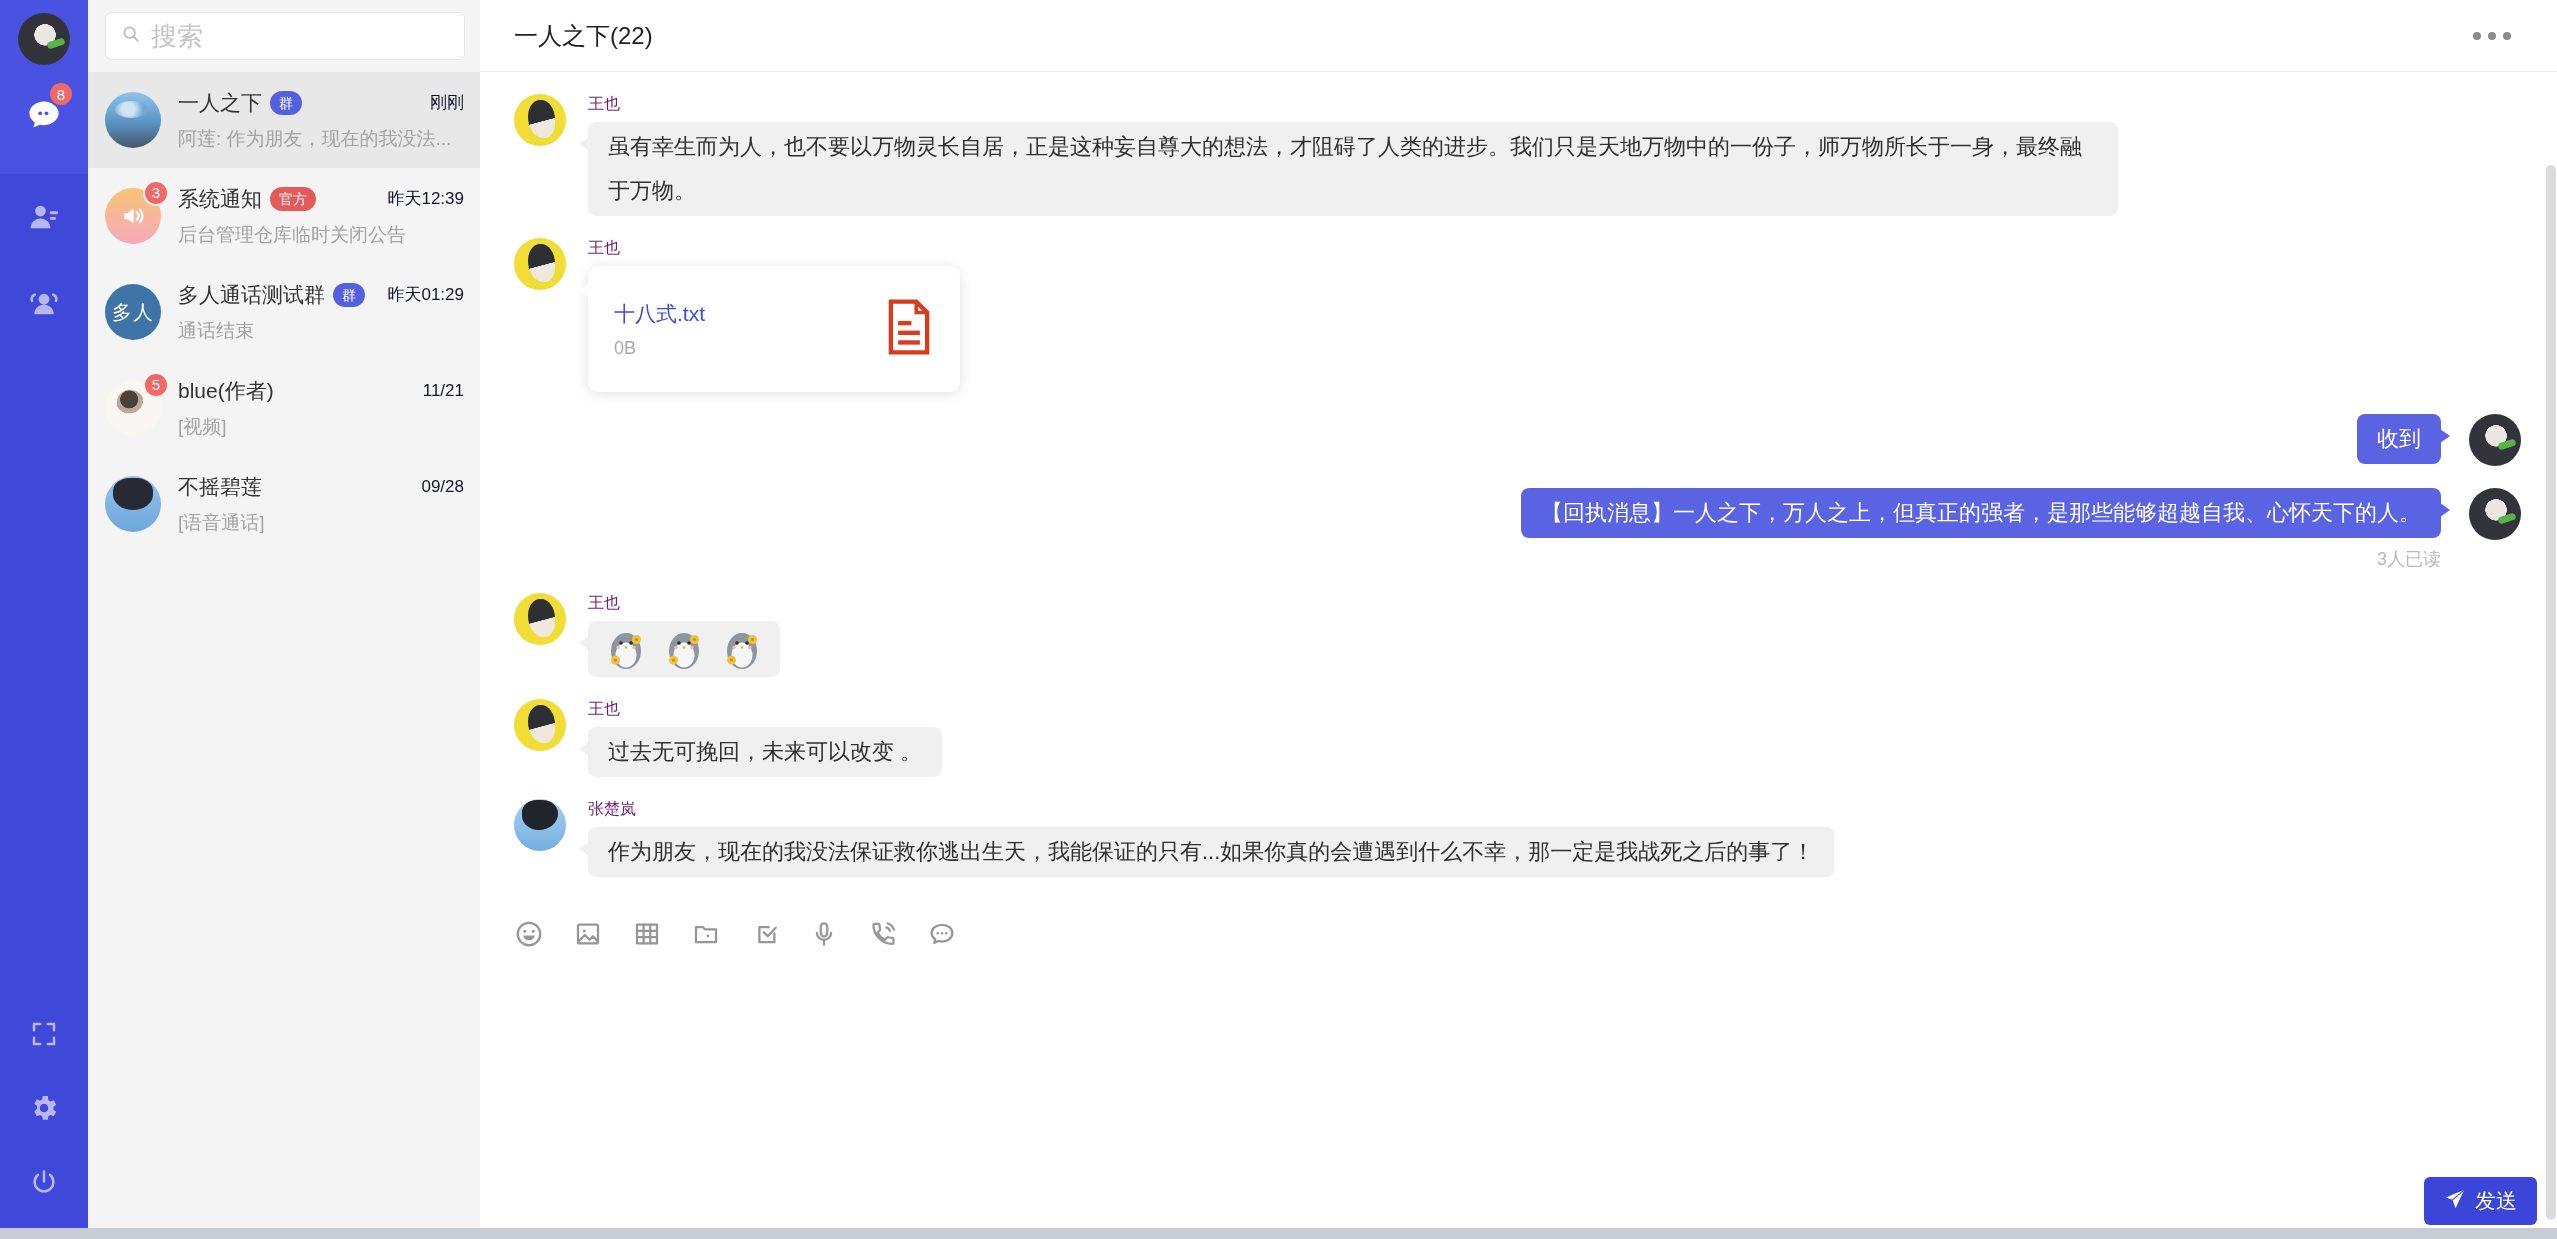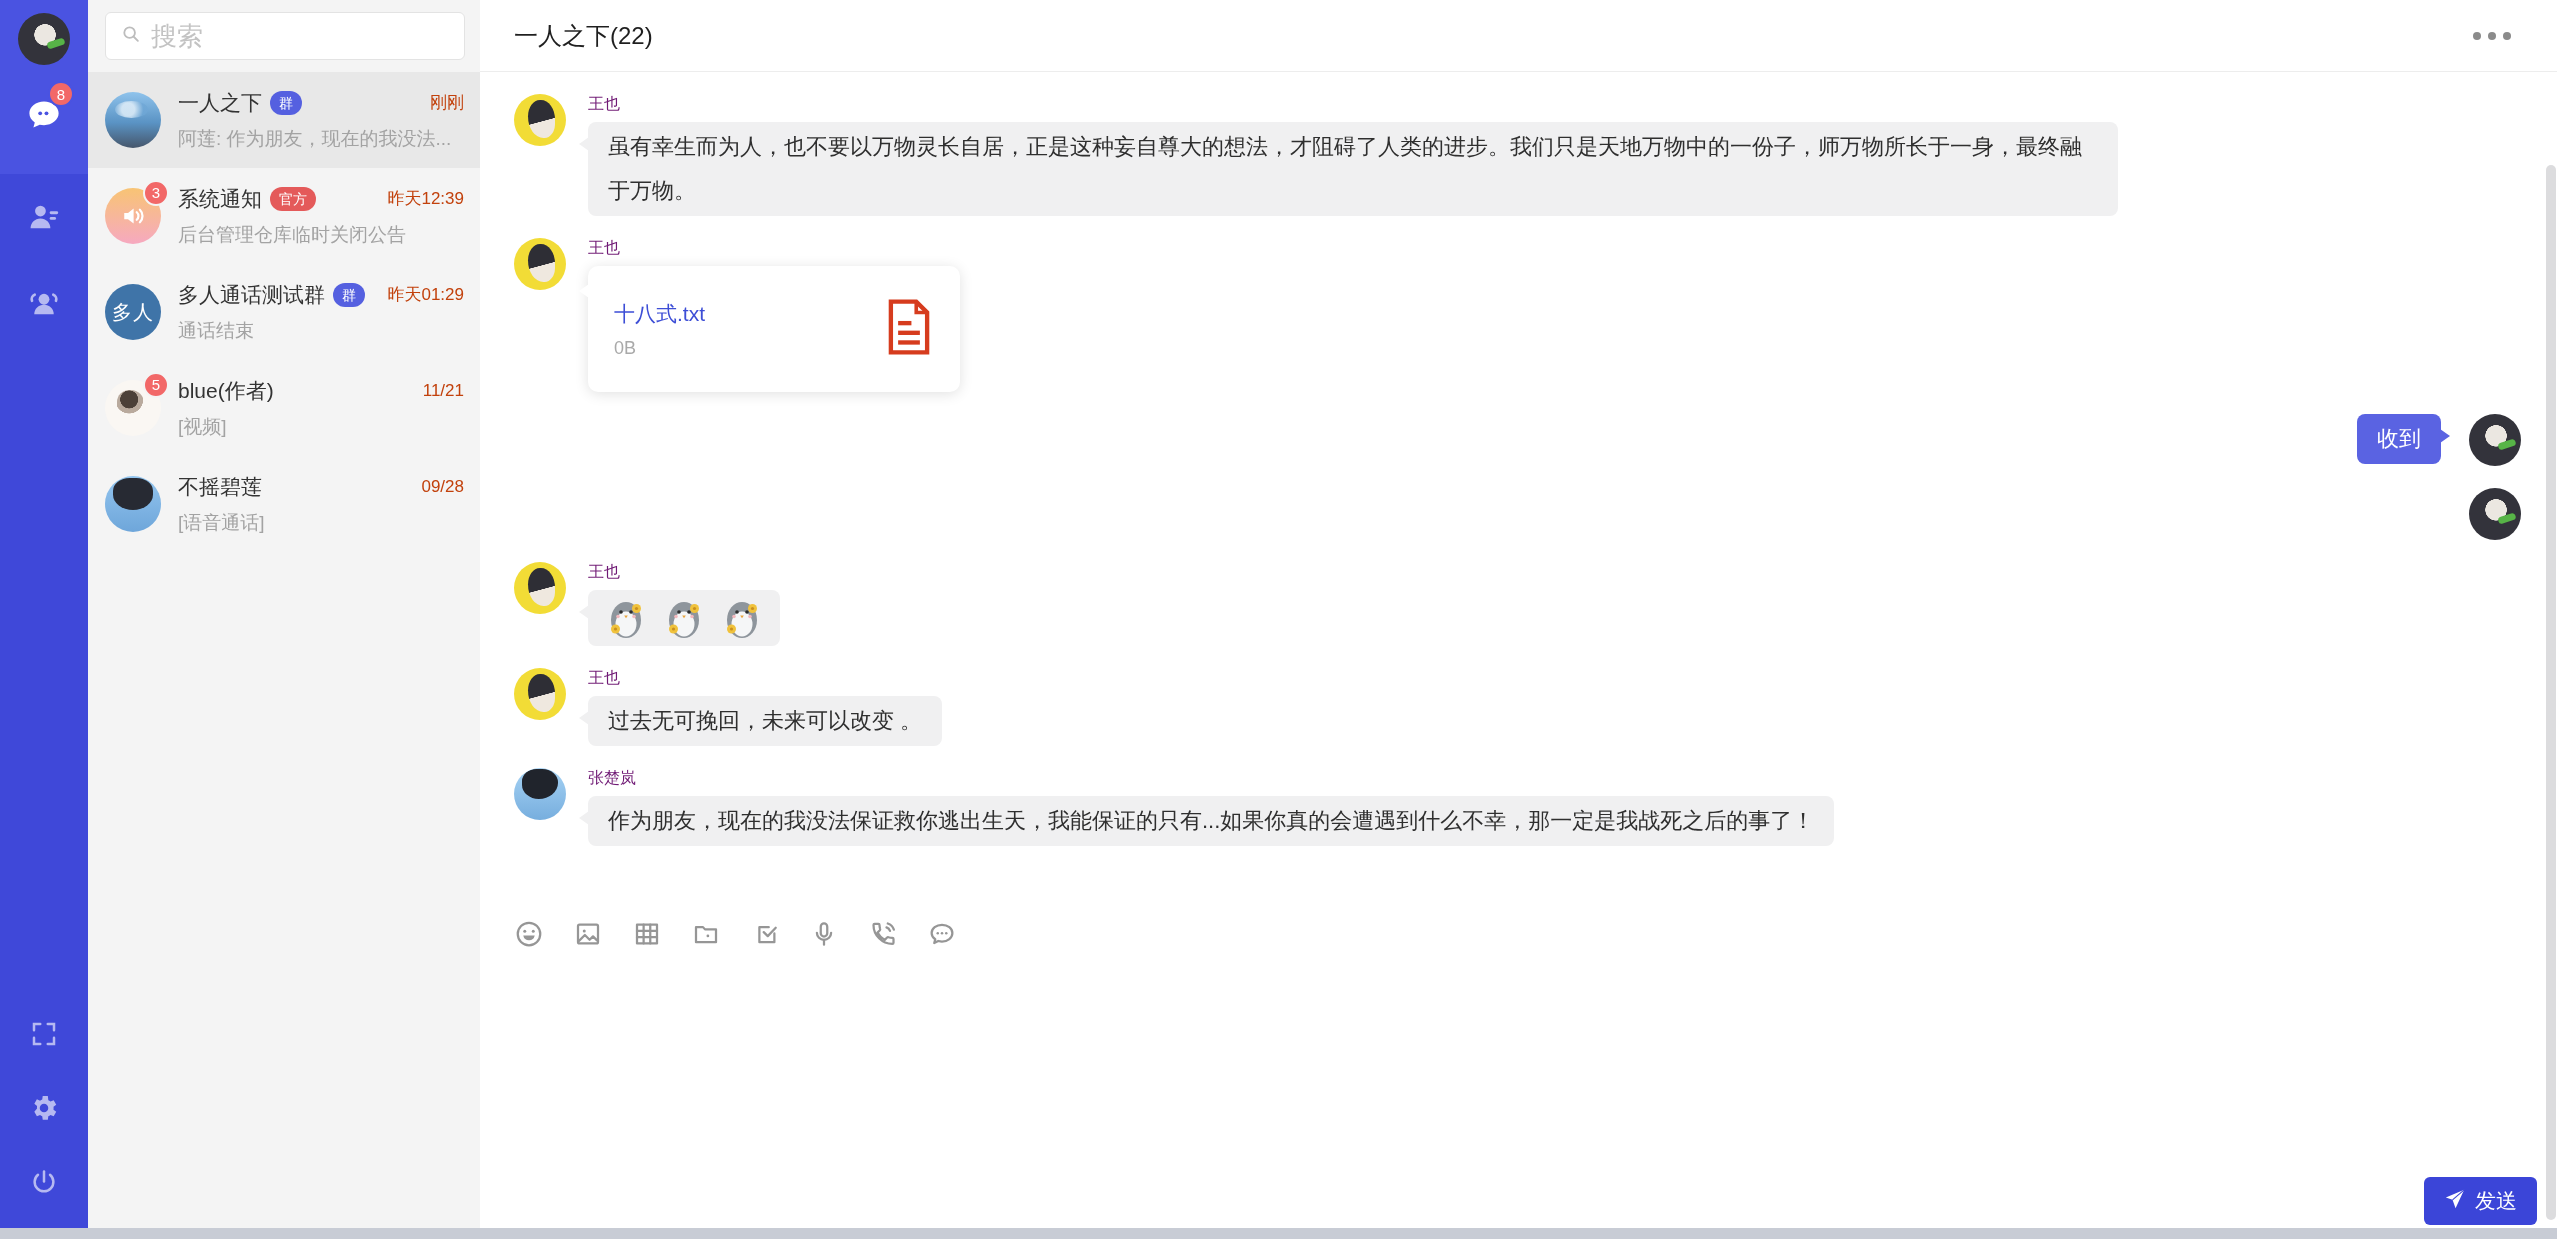--- a/index.html
+++ b/index.html
@@ -45,21 +45,21 @@
   .chat-item.selected { background:#e8e8e8; }
   .li-avatar { width:56px; height:56px; border-radius:50%; position:relative; flex-shrink:0; }
   .li-avatar .avface { position:absolute; inset:0; border-radius:50%; overflow:hidden; }
   .li-unread { position:absolute; top:-8px; right:-8px; min-width:26px; height:26px; border-radius:13px; background:var(--badge-red,#f26868); color:#fff; font-size:15px; line-height:22px; text-align:center; border:2px solid #f4f4f4; padding:0 4px; z-index:2; }
   .li-body { flex:1; margin-left:17px; min-width:0; }
   .li-top { display:flex; align-items:center; }
   .li-name { font-size:21px; color:#333; white-space:nowrap; }
   .li-badge { margin-left:8px; height:24px; line-height:24px; border-radius:12px; color:#fff; font-size:14px; padding:0 9px; flex-shrink:0; }
   .li-badge.group { background:var(--group-badge,#5560e0); }
   .li-badge.official { background:var(--official-badge,#e45a5a); }
-  .li-time { margin-left:auto; font-size:17px; color:#c2410c; flex-shrink:0; }
+  .li-time { margin-left:auto; font-size:17px; color:#0f172a; flex-shrink:0; }
   .li-preview { margin-top:9px; font-size:19px; color:#a3a3a3; white-space:nowrap; overflow:hidden; text-overflow:ellipsis; max-width:300px; }
 
   
   .main { flex:1; height:100%; display:flex; flex-direction:column; background:#fff; position:relative; min-width:0;justify-content:space-between; }
   .chat-header { height:72px; border-bottom:1px solid #ededed; display:flex; align-items:center; padding:0 40px 0 34px; flex-shrink:0; }
   .chat-title { font-size:24px; color:#1f1f1f; font-weight:500; }
   .more-dots { margin-left:auto; display:flex; gap:7px; cursor:pointer; padding:6px; }
   .more-dots i { width:8px; height:8px; border-radius:50%; background:#8b8b8b; display:block; }
 
   .messages { flex:1; padding:22px 36px 0 34px; overflow:hidden; }
@@ -276,20 +276,24 @@
     </div>
           </div>
         </div>
         <div class="msg-row right">
           <div class="m-body">
             <div class="bubble out">收到</div>
           </div>
           <div class="avatar av-self"></div>
         </div>
         <div class="msg-row right">
+          <div class="m-body">
+            <div class="bubble out">【回执消息】一人之下，万人之上，但真正的强者，是那些能够超越自我、心怀天下的人。</div>
+            <div class="receipt">3人已读</div>
+          </div>
           <div class="avatar av-self"></div>
         </div>
         <div class="msg-row left">
           <div class="avatar av-wangye"></div>
           <div class="m-body">
       <div class="m-sender">王也</div>
             <div class="bubble in sticker-bubble">
               <span>
                 <svg width="48" height="48" viewBox="0 0 48 48">
                   <ellipse cx="24" cy="26" rx="15" ry="18" fill="#8e959c"></ellipse>

